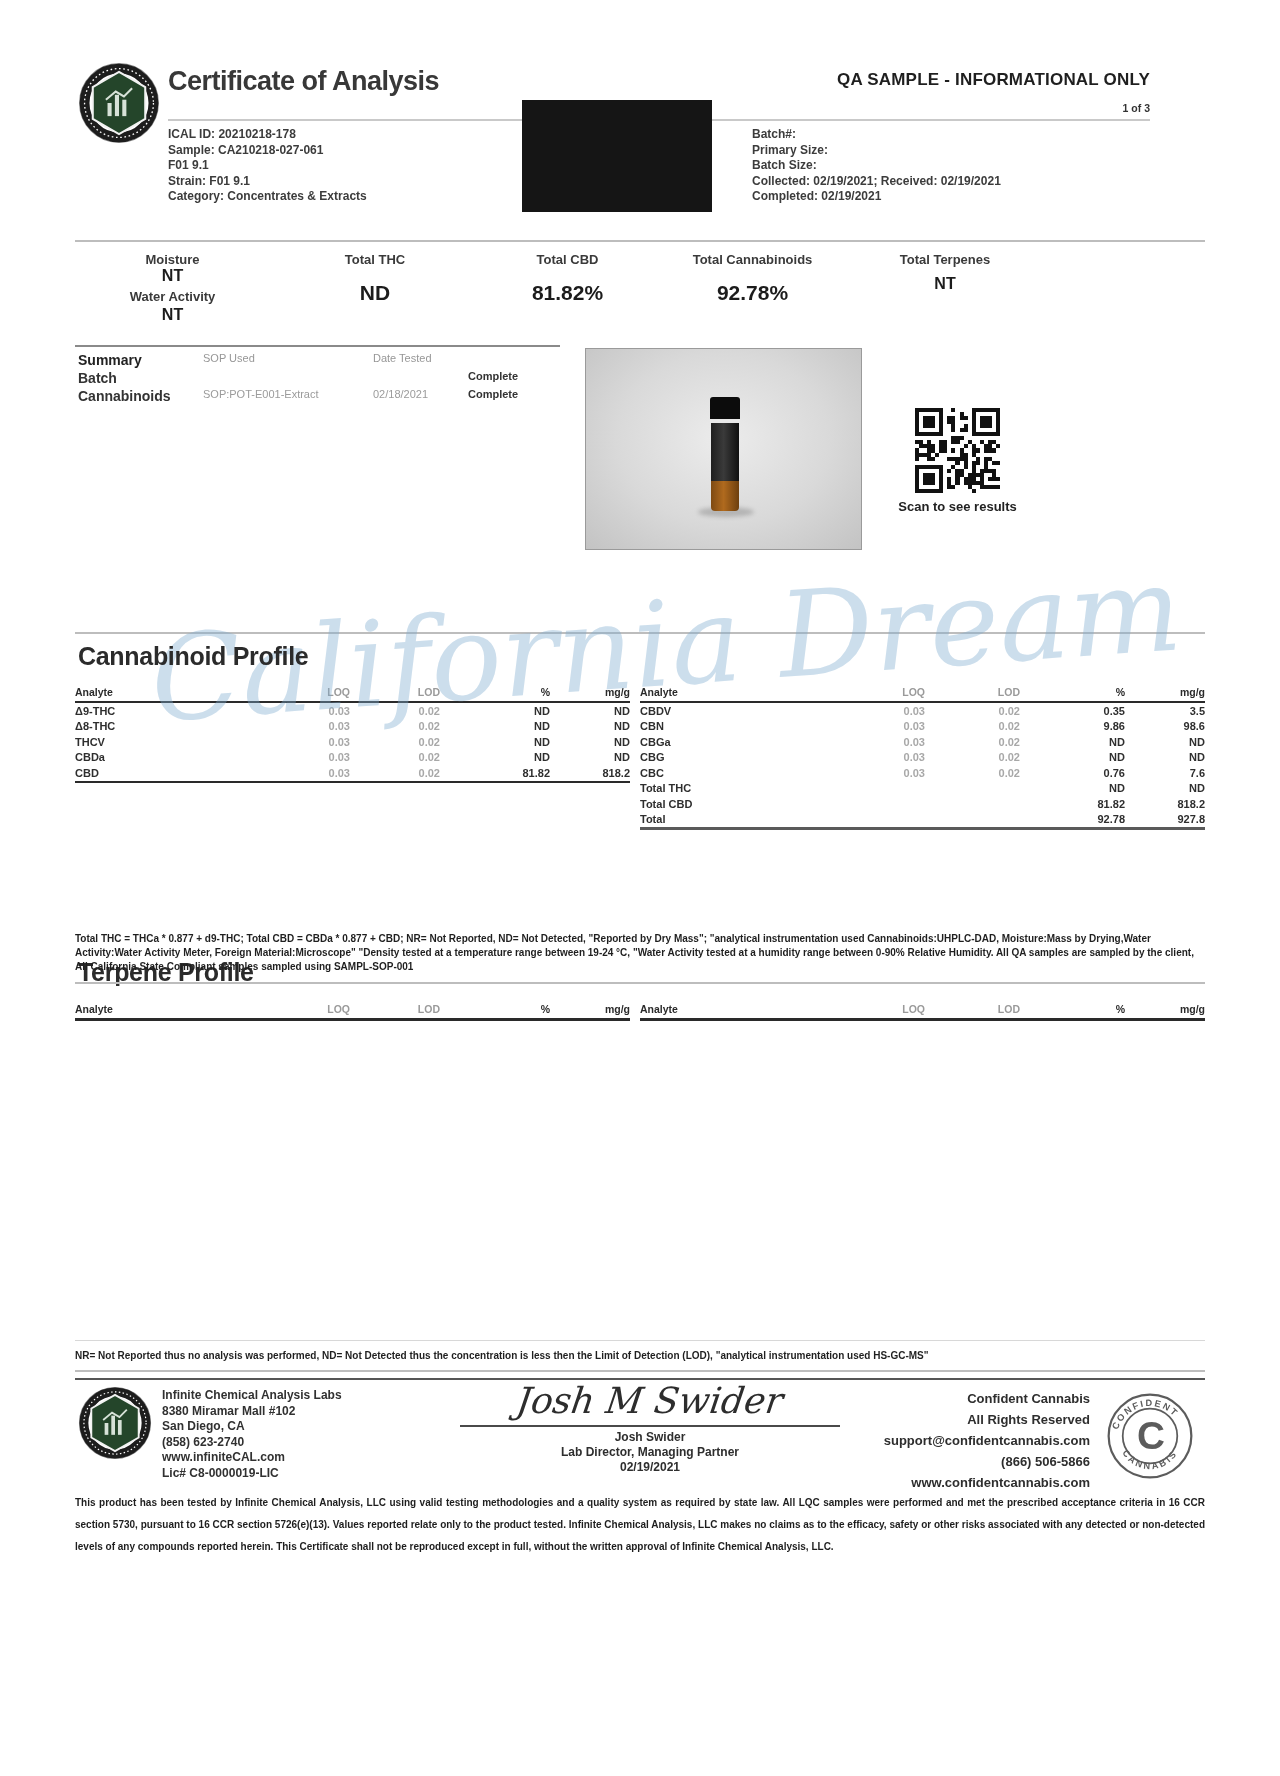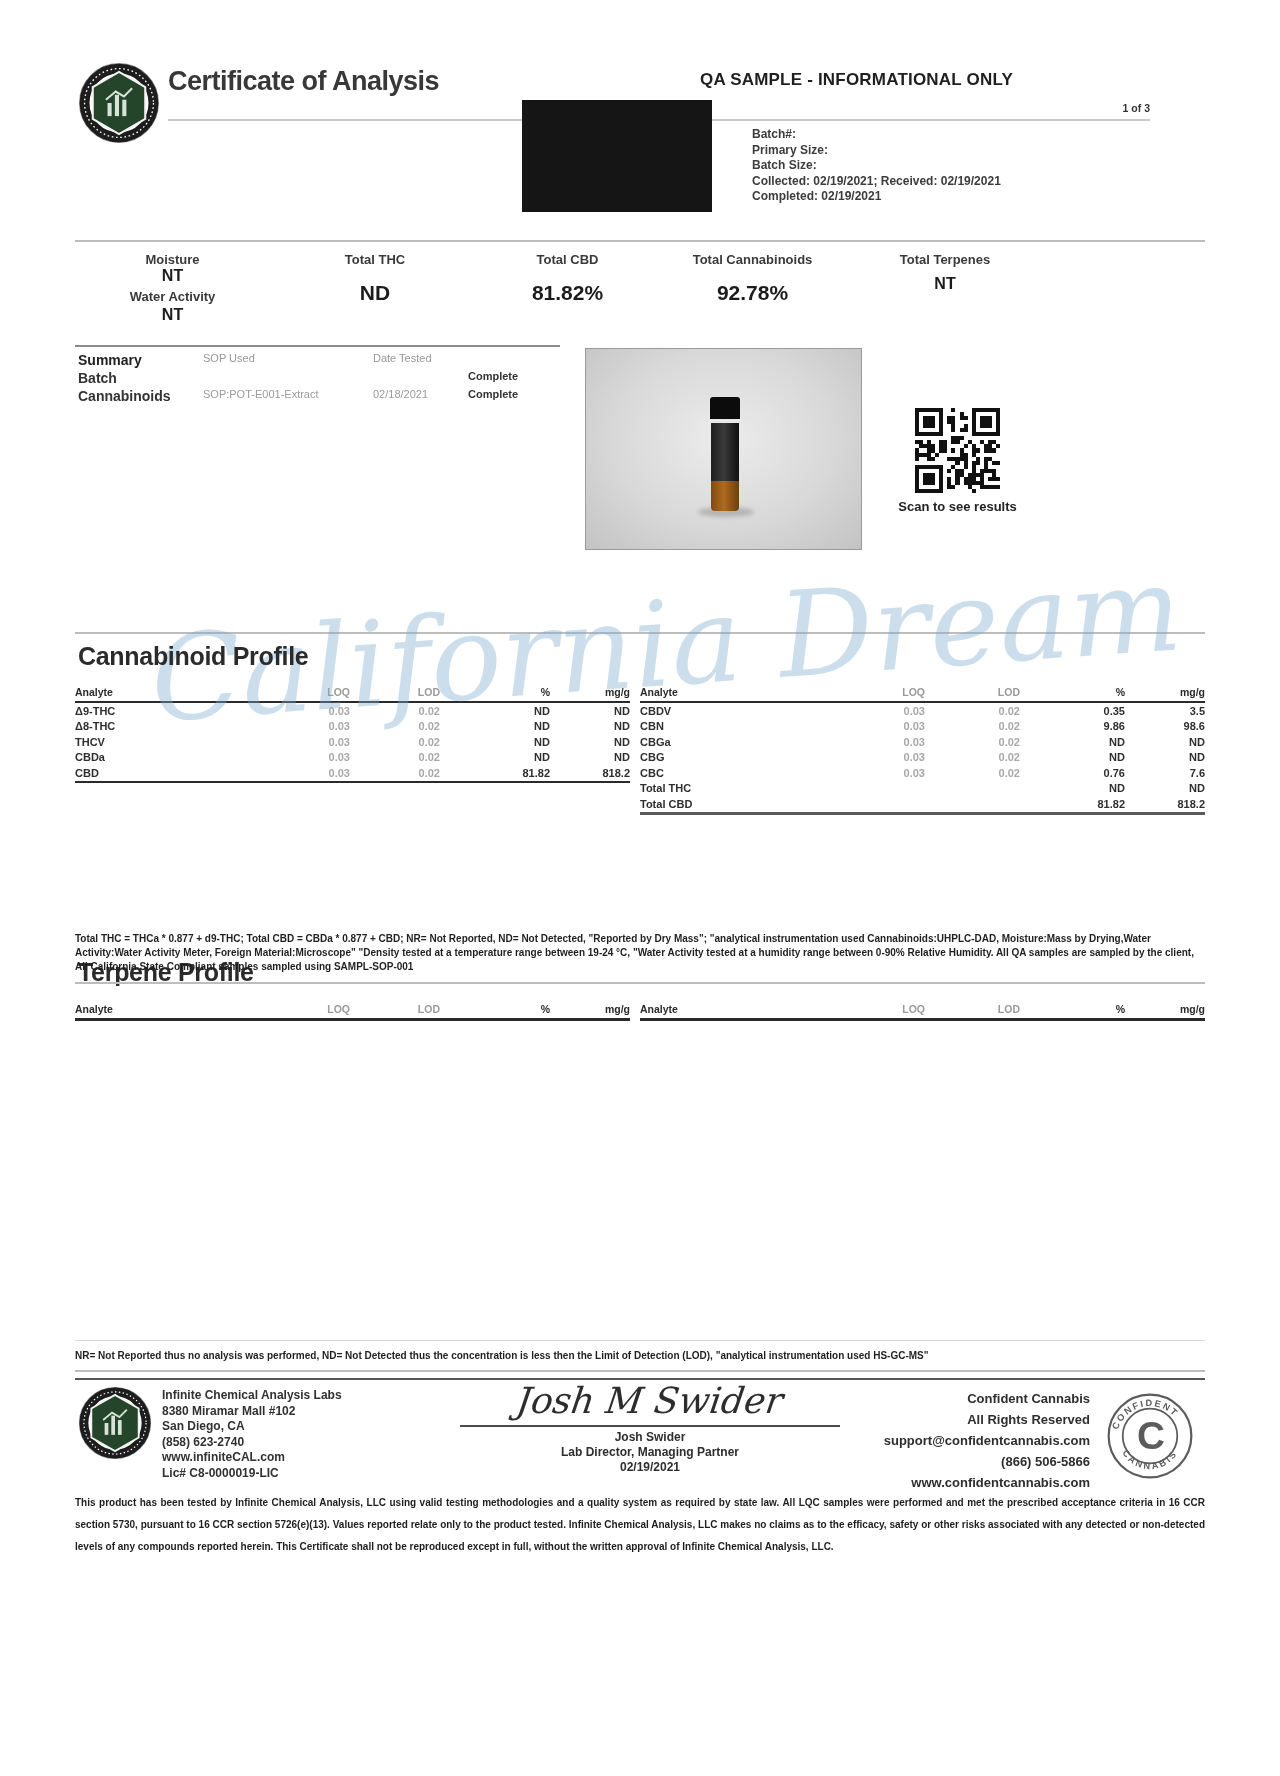--- a/index.html
+++ b/index.html
@@ -4,21 +4,21 @@
 <style>
   html,body{margin:0;padding:0;background:#ffffff;}
   .page{position:relative;width:1280px;height:1776px;background:#fff;overflow:hidden;
         font-family:"Liberation Sans",sans-serif;color:#2e2e2e;}
   .abs{position:absolute;}
 
   
   .doc-title{font-size:27px;font-weight:bold;color:#383838;letter-spacing:-0.5px;}
   .hline{height:2px;background:#c9c9c9;}
   .idblock div, .batchblock div{font-size:12px;font-weight:bold;color:#3c3c3c;line-height:15.5px;}
-  .qa-label{font-size:17px;font-weight:bold;color:#1f1f1f;text-align:left;letter-spacing:0.2px;}
+  .qa-label{font-size:17px;font-weight:bold;color:#1f1f1f;text-align:right;letter-spacing:0.2px;}
   .page-num{font-size:10.5px;font-weight:bold;color:#333;text-align:right;}
   .redact{background:#151515;}
 
   
   .metrics{display:flex;width:1130px;text-align:center;}
   .m-col{flex:0 0 auto;}
   .m-label{font-size:13px;font-weight:bold;color:#3a3a3a;margin-bottom:0;}
   .m-value{font-size:21px;font-weight:bold;color:#1c1c1c;}
   .m-value.small{font-size:16px;}
 
@@ -95,20 +95,27 @@
       <rect x="36" y="50" width="5" height="16" fill="#d7e2d8"></rect>
       <rect x="45" y="40" width="5" height="26" fill="#d7e2d8"></rect>
       <rect x="54" y="46" width="5" height="20" fill="#d7e2d8"></rect>
       <polyline points="34,46 46,36 56,42 66,32" fill="none" stroke="#d7e2d8" stroke-width="2.5"></polyline>
     </svg>
   </div>
 
   <div class="abs doc-title" style="left:168px;top:66px;">Certificate of Analysis</div>
   <div class="abs hline" style="left:168px;top:119px;width:982px;"></div>
 
+  <div class="abs idblock" style="left:168px;top:127px;">
+    <div>ICAL ID: 20210218-178</div>
+    <div>Sample: CA210218-027-061</div>
+    <div>F01 9.1</div>
+    <div>Strain: F01 9.1</div>
+    <div>Category: Concentrates &amp; Extracts</div>
+  </div>
 
   <div class="abs redact z2" style="left:522px;top:100px;width:190px;height:112px;"></div>
 
   <div class="abs qa-label" style="left:700px;top:70px;width:450px;">QA SAMPLE - INFORMATIONAL ONLY</div>
   <div class="abs page-num" style="left:700px;top:102px;width:450px;">1 of 3</div>
 
   <div class="abs batchblock" style="left:752px;top:127px;">
     <div>Batch#:</div>
     <div>Primary Size:</div>
     <div>Batch Size:</div>
@@ -439,20 +446,27 @@
           </tr>
 
           <tr>
             <td class="c-an">Total CBD</td>
             <td class="c-dim"></td>
             <td class="c-dim"></td>
             <td>81.82</td>
             <td>818.2</td>
           </tr>
 
+          <tr>
+            <td class="c-an">Total</td>
+            <td class="c-dim"></td>
+            <td class="c-dim"></td>
+            <td>92.78</td>
+            <td>927.8</td>
+          </tr>
         </tbody>
     </table>
   </div>
 
   <div class="abs footnote z4" style="left:75px;top:903px;width:1130px;">Total THC = THCa * 0.877 + d9-THC; Total CBD = CBDa * 0.877 + CBD; NR= Not Reported, ND= Not Detected, "Reported by Dry Mass"; "analytical instrumentation used Cannabinoids:UHPLC-DAD, Moisture:Mass by Drying,Water Activity:Water Activity Meter, Foreign Material:Microscope" "Density tested at a temperature range between 19-24 °C, "Water Activity tested at a humidity range between 0-90% Relative Humidity. All QA samples are sampled by the client, All California State Compliant samples sampled using SAMPL-SOP-001</div>
 
   <div class="abs sec-title" style="left:78px;top:958px;">Terpene Profile</div>
 
   <div class="abs" style="left:75px;top:1003px;width:555px;">
     <table class="ptab ttab">

